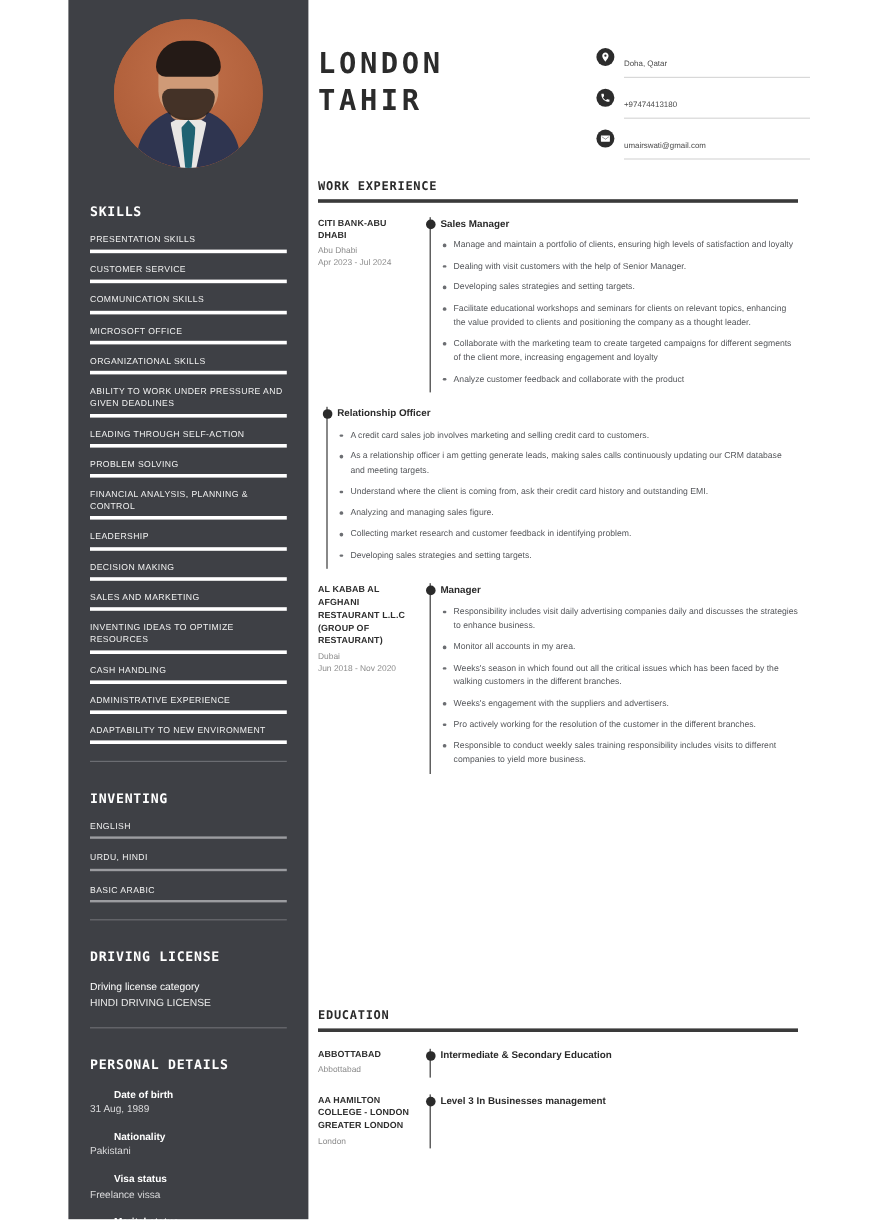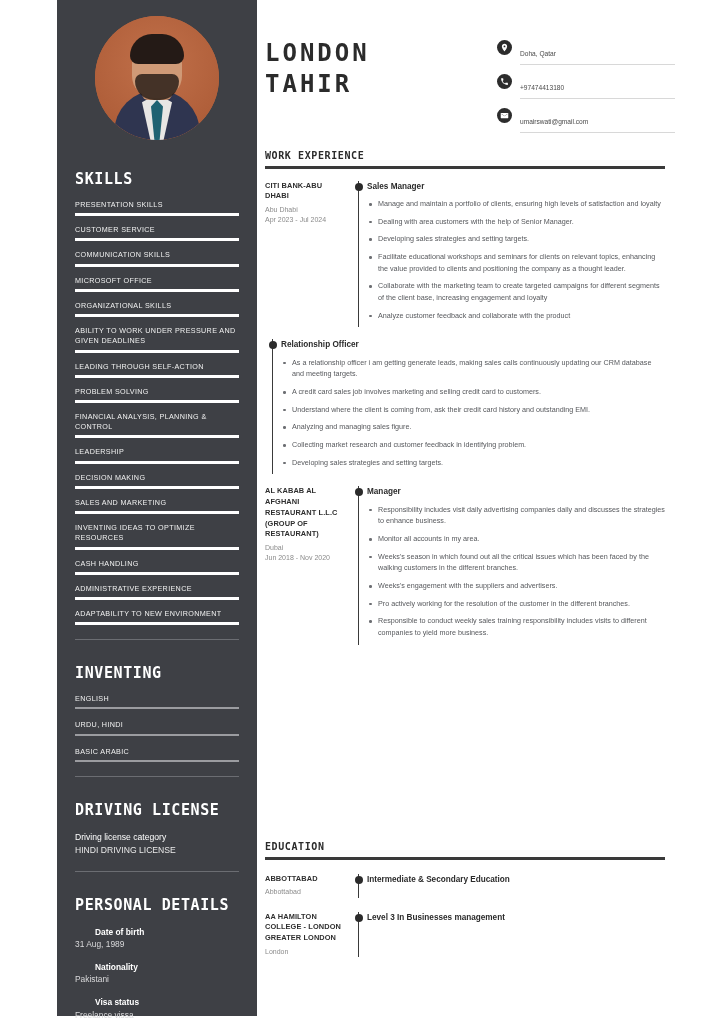--- a/index.html
+++ b/index.html
@@ -53,21 +53,21 @@
   .photo-hair{
     position:absolute;left:50%;top:18px;transform:translateX(-50%);
     width:54px;height:30px;background:#241a16;border-radius:27px 27px 10px 10px;
   }
   .photo-beard{
     position:absolute;left:50%;top:58px;transform:translateX(-50%);
     width:44px;height:26px;background:#2b2019;border-radius:8px 8px 22px 22px;opacity:.85;
   }
 
   .side-head{
-    font-size:15px;font-weight:700;letter-spacing:.6px;
+    font-size:11px;font-weight:700;letter-spacing:.6px;
     margin:0 0 12px 0;color:#fff;
     font-family:"DejaVu Sans Mono","Liberation Mono",monospace;
   }
   .side-sec{margin-top:24px;}
   .side-sec.skills{margin-top:30px;}
 
   .skill{margin-bottom:9px;}
   .skill-label{
     font-size:7.2px;letter-spacing:.35px;line-height:1.42;
     color:#f1f1f1;margin-bottom:3px;text-transform:uppercase;
@@ -325,38 +325,38 @@
               <div class="dates">Apr 2023 - Jul 2024</div>
             </div>
             <div class="entry-mid">
               <span class="tl-line"></span>
               <span class="tl-dot"></span>
             </div>
             <div class="entry-right">
               <div class="role">Sales Manager</div>
               <ul class="bullets">
                 <li>Manage and maintain a portfolio of clients, ensuring high levels of satisfaction and loyalty</li>
-                <li>Dealing with area customers with the help of Senior Manager.</li>
+                <li>Dealing with visit customers with the help of Senior Manager.</li>
                 <li>Developing sales strategies and setting targets.</li>
                 <li>Facilitate educational workshops and seminars for clients on relevant topics, enhancing the value provided to clients and positioning the company as a thought leader.</li>
-                <li>Collaborate with the marketing team to create targeted campaigns for different segments of the client base, increasing engagement and loyalty</li>
+                <li>Collaborate with the marketing team to create targeted campaigns for different segments of the client more, increasing engagement and loyalty</li>
                 <li>Analyze customer feedback and collaborate with the product</li>
               </ul>
             </div>
           </div>
           <div class="entry">
             <div class="entry-mid">
               <span class="tl-line"></span>
               <span class="tl-dot"></span>
             </div>
             <div class="entry-right">
               <div class="role">Relationship Officer</div>
               <ul class="bullets">
+                <li>A credit card sales job involves marketing and selling credit card to customers.</li>
                 <li>As a relationship officer i am getting generate leads, making sales calls continuously updating our CRM database and meeting targets.</li>
-                <li>A credit card sales job involves marketing and selling credit card to customers.</li>
                 <li>Understand where the client is coming from, ask their credit card history and outstanding EMI.</li>
                 <li>Analyzing and managing sales figure.</li>
                 <li>Collecting market research and customer feedback in identifying problem.</li>
                 <li>Developing sales strategies and setting targets.</li>
               </ul>
             </div>
           </div>
           <div class="entry">
             <div class="entry-left">
               <div class="org">AL KABAB AL AFGHANI RESTAURANT L.L.C (GROUP OF RESTAURANT)</div>

